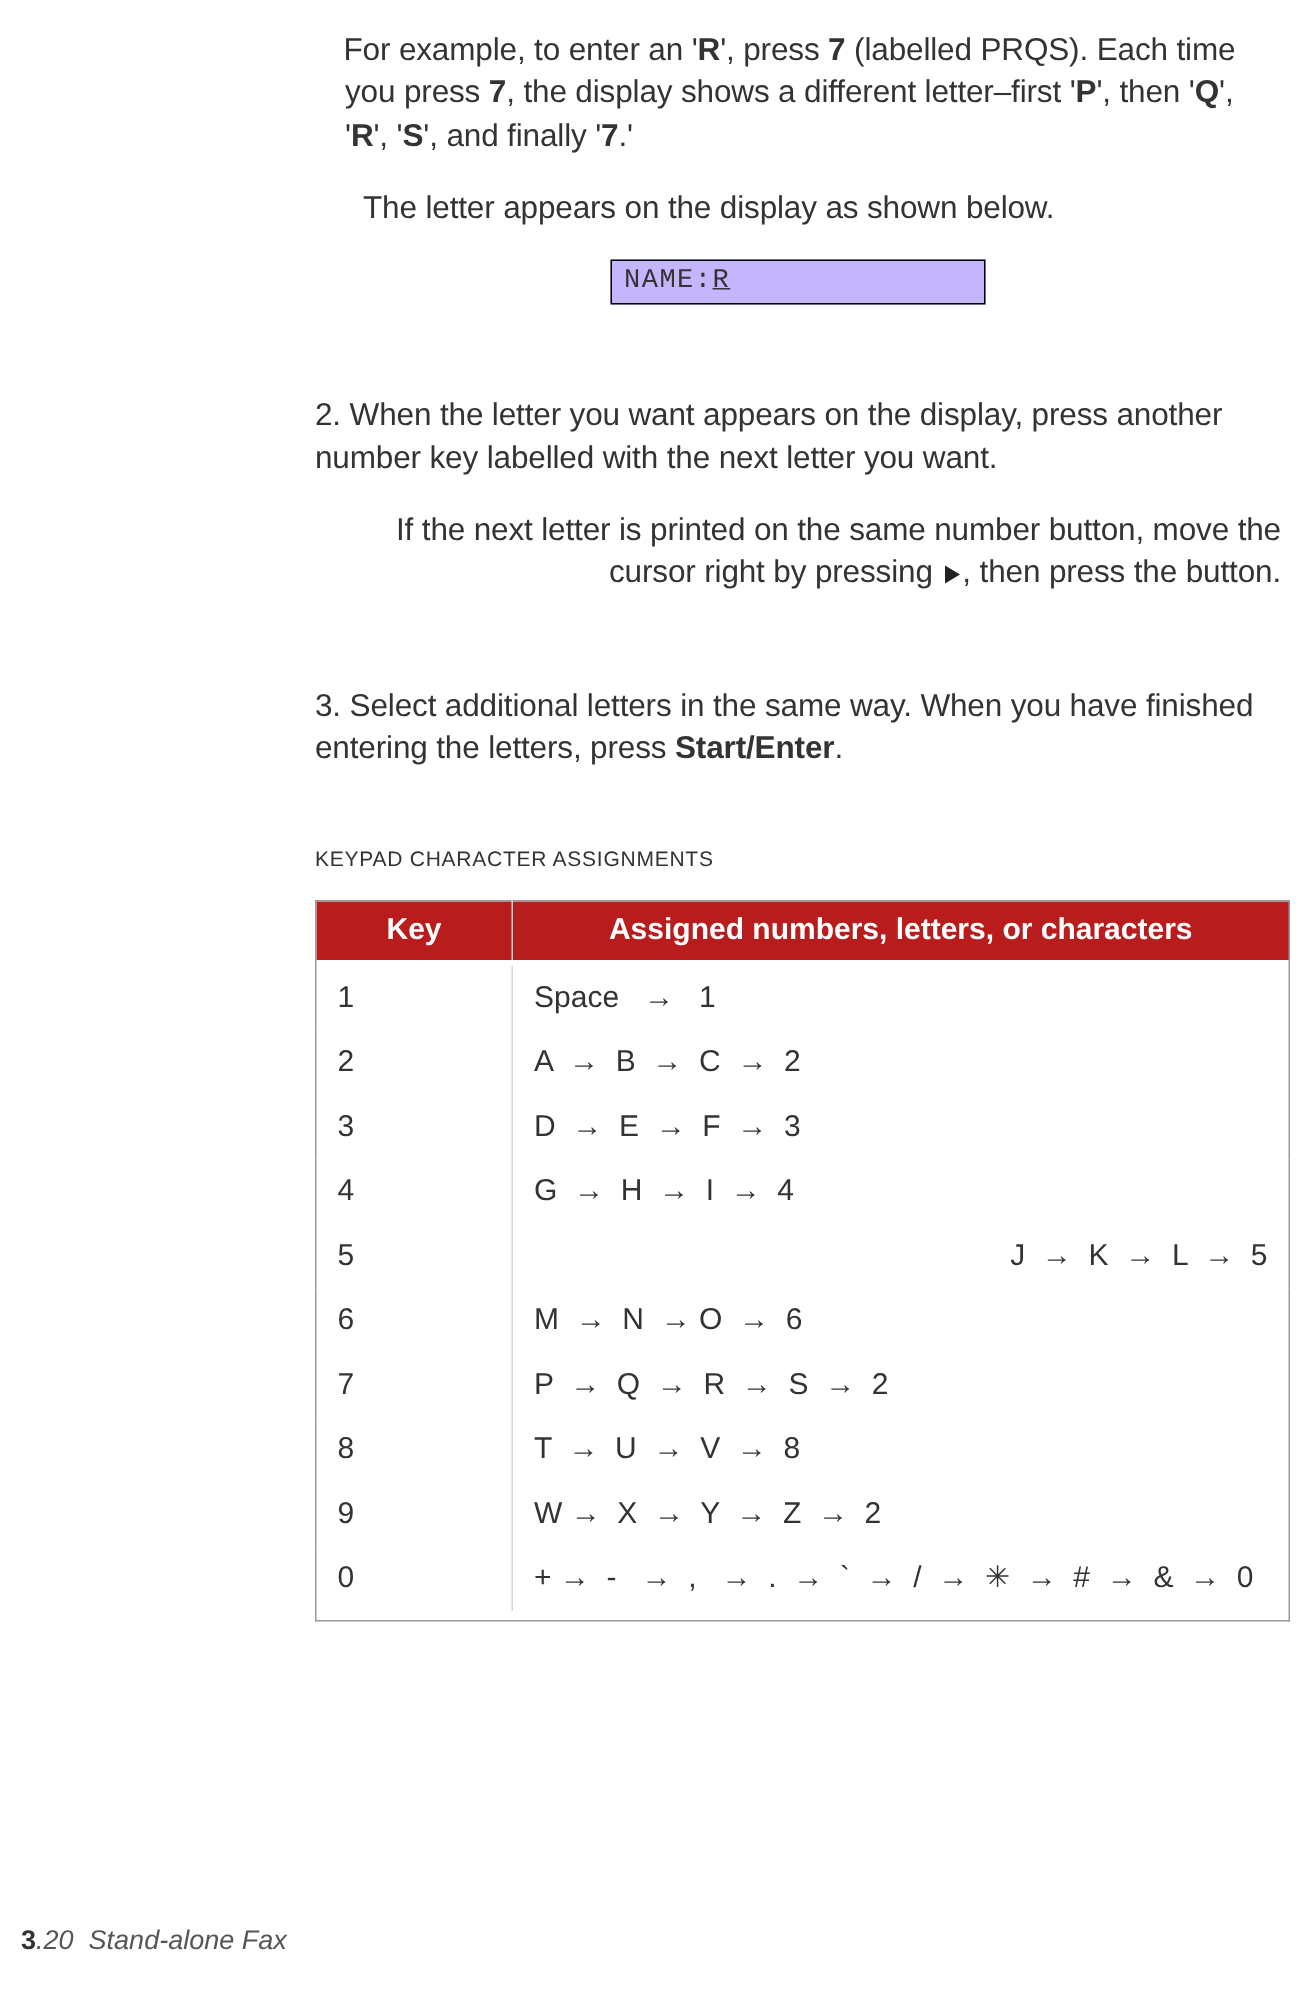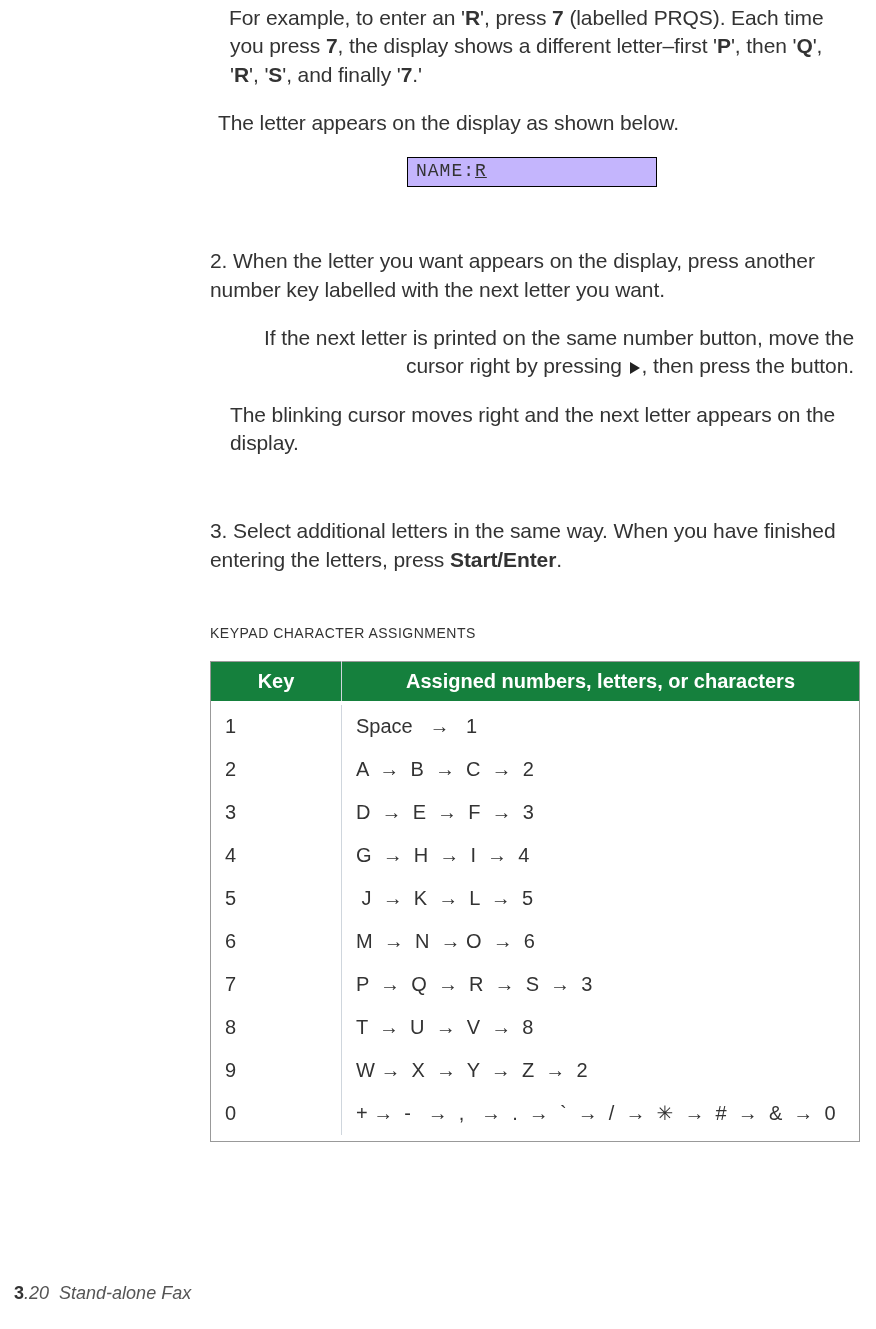--- a/index.html
+++ b/index.html
@@ -10,21 +10,21 @@
     width: 876px;
     height: 1329px;
     position: relative;
     background: #fff;
     font-size: 21px;
     line-height: 1.35;
   }
   .content {
     padding-left: 210px;
     padding-right: 22px;
-    padding-top: 4px;
+    padding-top: 20px;
   }
   .para {
     margin-bottom: 20px;
     letter-spacing: -0.1px;
   }
   .display-box {
     margin: 0 auto 20px auto;
     width: 240px;
     height: 28px;
     border: 1px solid #000;
@@ -56,21 +56,21 @@
     font-size: 14px;
     letter-spacing: 0.5px;
     font-weight: 400;
   }
   .keypad-table {
     border: 1px solid #999;
     width: 650px;
     border-collapse: collapse;
   }
   .keypad-table th {
-    background: #15803d;
+    background: #b91c1c;
     color: #fff;
     font-weight: bold;
     font-size: 20px;
     padding: 6px 0;
   }
   .keypad-table th.k1 {
     width: 130px;
     border-right: 1px solid #cfd6dd;
   }
   .keypad-table td {
@@ -111,34 +111,33 @@
 </style>
 </head>
 <body>
 
 <div class="content">
 
   <div class="para" style="margin-left:20px; text-indent:-1px;">
     <span>For example, to enter an '</span><span class="bold">R</span><span>', press </span><span class="bold">7</span><span> (labelled PRQS). Each time you press </span><span class="bold">7</span><span>, the display shows a different letter–first '</span><span class="bold">P</span><span>', then '</span><span class="bold">Q</span><span>', '</span><span class="bold">R</span><span>', '</span><span class="bold">S</span><span>', and finally '</span><span class="bold">7</span><span>.'</span>
   </div>
 
-  <div class="para" style="margin-left:8px;">The letter appears on the display as shown below.</div>
+  <div class="para" style="margin-left:32px;">The letter appears on the display as shown below.</div>
 
   <div class="display-box">
     <span>NAME:</span><span class="cursor-char">R</span>
   </div>
 
   <div class="step-block step-block-2">
     <div class="para">
       <span>2.</span> <span>When the letter you want appears on the display, press another number key labelled with the next letter you want.</span>
     </div>
     <div class="para" style="margin-left:20px;text-align:right;">
       <span>If the next letter is printed on the same number button, move the cursor right by pressing </span><span class="arrow-inline"></span><span>, then press the button.</span>
     </div>
-    <div class="para" style="margin-left:20px; margin-bottom:4px;">The blinking cursor moves right and the next letter appears on the display.</div>
   </div>
 
 
   <div class="step-block-3 para">
     <span>3.</span> <span>Select additional letters in the same way. When you have finished entering the letters, press </span><span class="bold">Start/Enter</span><span>.</span>
   </div>
 
   <div class="heading">KEYPAD CHARACTER ASSIGNMENTS</div>
 
   <table class="keypad-table">
@@ -163,29 +162,29 @@
       <tr>
           <td class="kcol">3</td>
           <td style="white-space: pre;">D  →  E  →  F  →  3</td>
         </tr>
       <tr>
           <td class="kcol">4</td>
           <td style="white-space: pre;">G  →  H  →  I  →  4</td>
         </tr>
       <tr>
           <td class="kcol">5</td>
-          <td style="white-space: pre;"> J  →  K  →  L  →  5</td>
+          <td style="white-space: pre; text-align: right;"> J  →  K  →  L  →  5</td>
         </tr>
       <tr>
           <td class="kcol">6</td>
           <td style="white-space: pre;">M  →  N  → O  →  6</td>
         </tr>
       <tr>
           <td class="kcol">7</td>
-          <td style="white-space: pre;">P  →  Q  →  R  →  S  →  3</td>
+          <td style="white-space: pre;">P  →  Q  →  R  →  S  →  2</td>
         </tr>
       <tr>
           <td class="kcol">8</td>
           <td style="white-space: pre;">T  →  U  →  V  →  8</td>
         </tr>
       <tr>
           <td class="kcol">9</td>
           <td style="white-space: pre;">W →  X  →  Y  →  Z  →  2</td>
         </tr>
       <tr>

